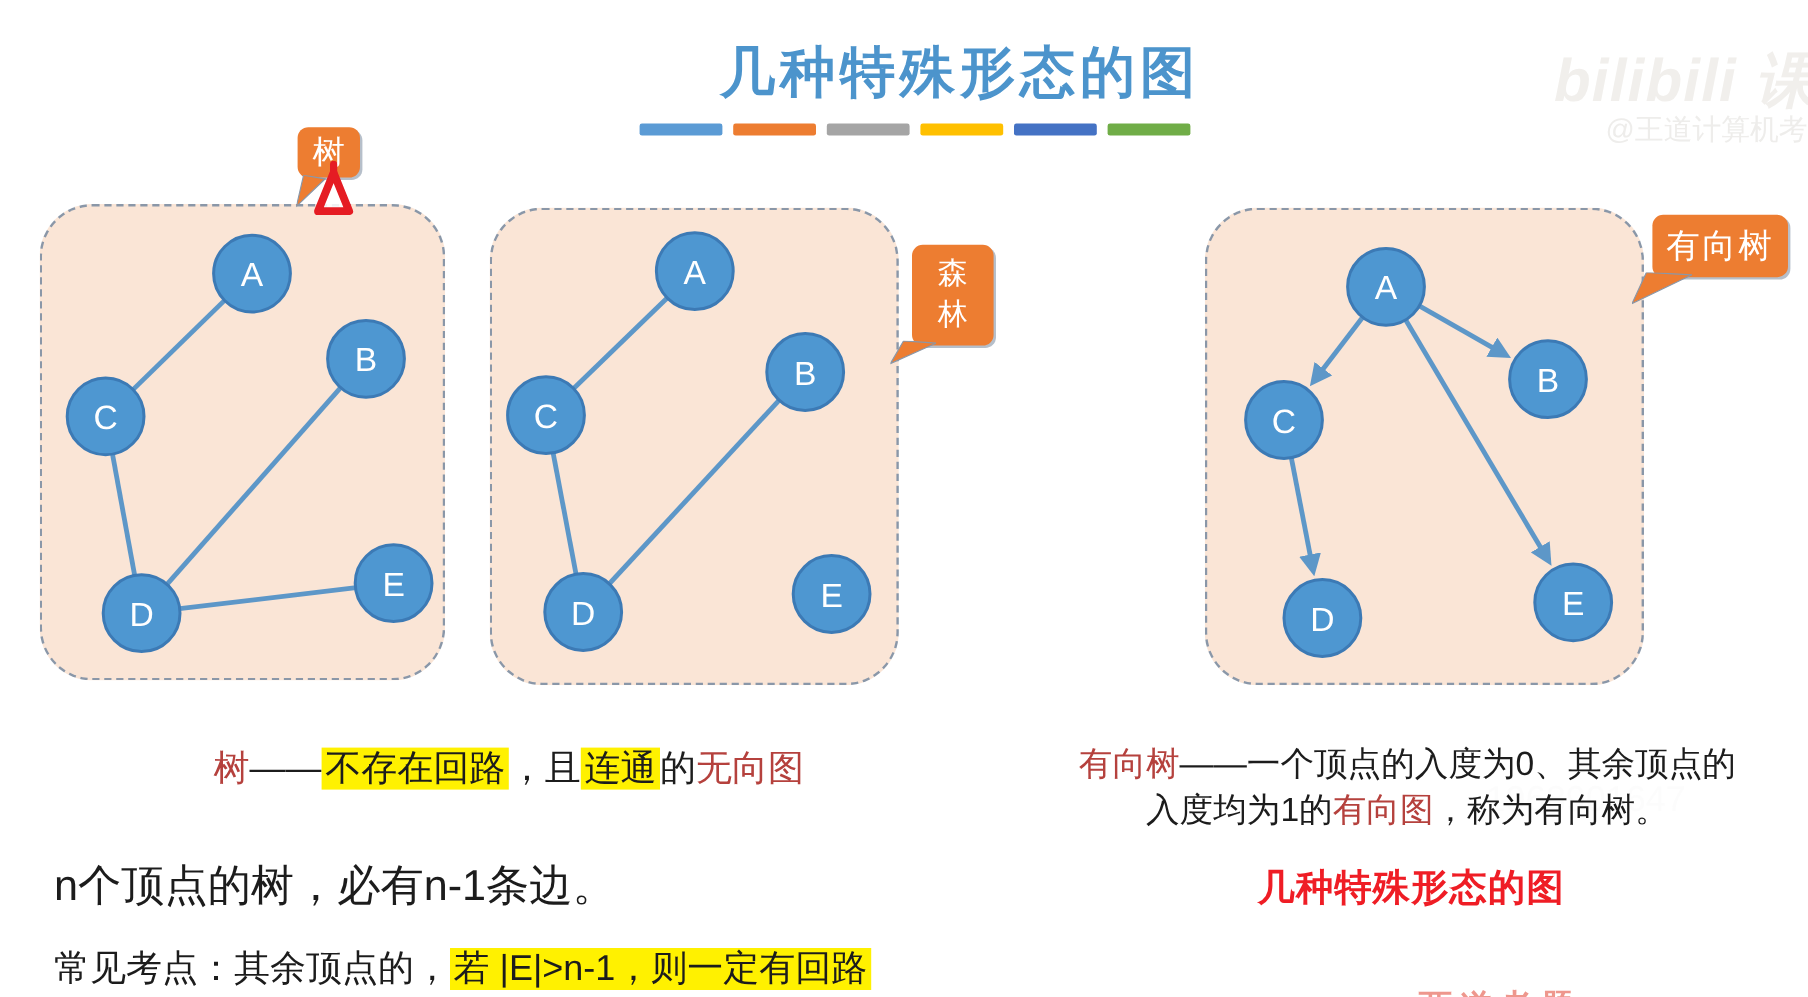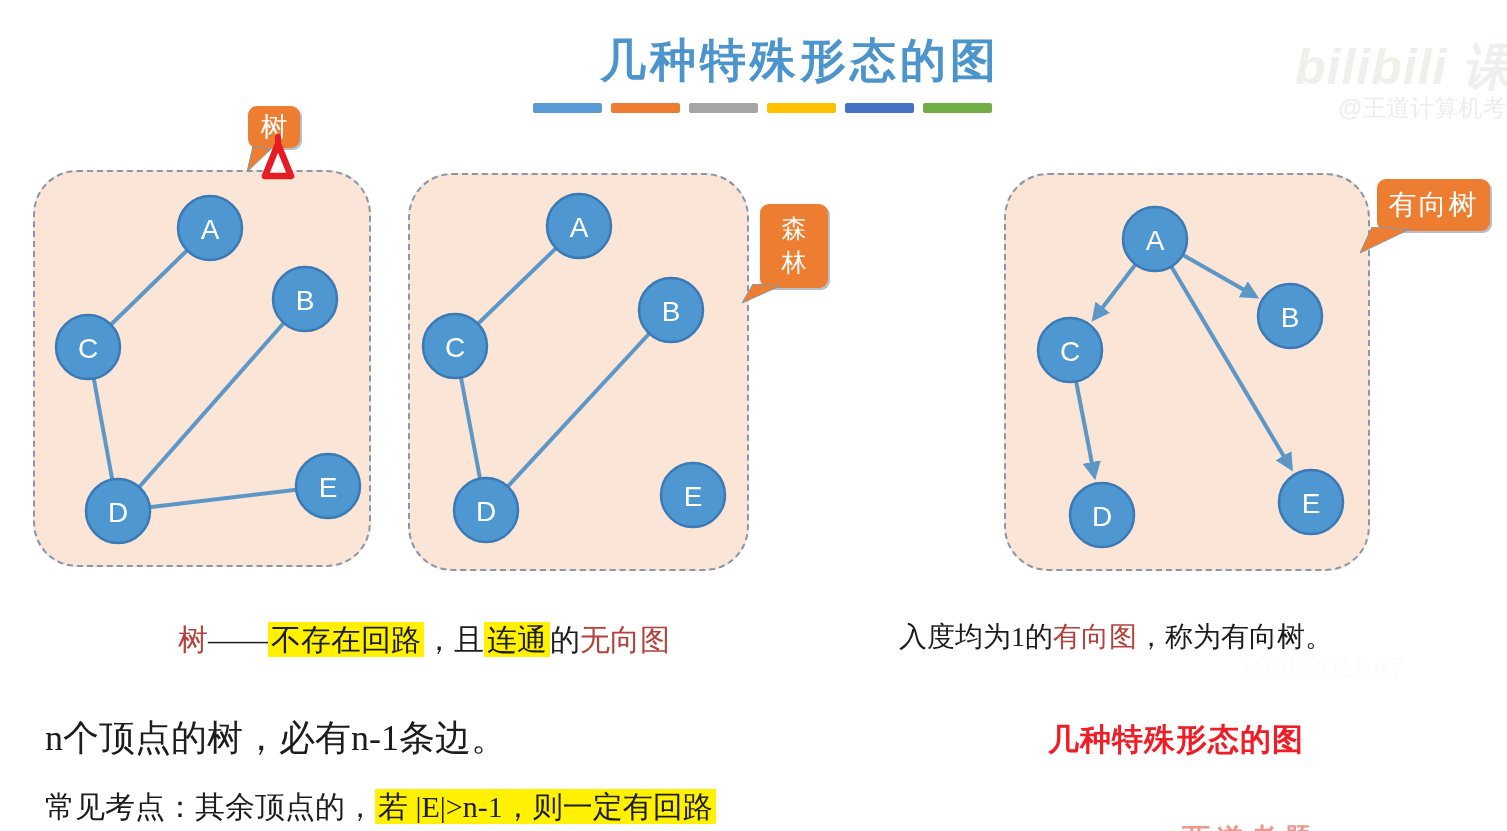--- a/index.html
+++ b/index.html
@@ -40,21 +40,21 @@
     font-family:"Liberation Serif","DejaVu Serif",serif;
     box-shadow:2px 2px 0 rgba(122,138,158,.55);
     text-align:center;
   }
   #callout-tree{left:248px;top:106px;width:52px;height:42px;font-size:27px;}
   #callout-forest{left:760px;top:204px;width:68px;height:84px;font-size:25px;line-height:34px;padding:0;}
   #callout-forest span{display:block;width:30px;word-break:break-all;margin:0 auto;}
   #callout-directed{left:1377px;top:179px;width:113px;height:52px;font-size:28px;letter-spacing:2px;}
   .tail{position:absolute;}
   
-  .serif{font-family:Liberation Serif, serif;color:var(--ink);text-align:center;}
+  .serif{font-family:Liberation Sans, sans-serif;color:var(--ink);text-align:center;}
   .redterm{color:var(--dark-red);}
   .hl{background:var(--highlight-yellow);padding:1px 3px;}
   #tree-def{left:178px;top:620px;font-size:30px;white-space:nowrap;}
   #tree-prop{left:45px;top:714px;font-size:36px;white-space:nowrap;}
   #exam-line{left:45px;top:787px;font-size:30px;white-space:nowrap;}
   #dir-def{left:899px;top:618px;font-size:28px;line-height:38px;white-space:nowrap;}
   #dir-warning{
     left:1048px;top:719px;font-size:31px;font-weight:900;
     color:var(--bright-red);letter-spacing:1px;white-space:nowrap;
     font-family:"Liberation Sans",sans-serif;
@@ -179,19 +179,22 @@
 </div>
 
 <div class="abs serif" id="tree-prop">n个顶点的树，必有n-1条边。</div>
 
 <div class="abs serif" id="exam-line">
   <span>常见考点：其余顶点的，</span><span class="hl">若 |E|&gt;n-1，则一定有回路</span>
 </div>
 
 <div class="abs serif" id="dir-def">
   <div>
+    <span class="redterm">有向树</span><span>——一个顶点的入度为0、其余顶点的</span>
+  </div>
+  <div>
     <span>入度均为1的</span><span class="redterm">有向图</span><span>，称为有向树。</span>
   </div>
 </div>
 
 <div class="abs" id="dir-warning">几种特殊形态的图</div>
 
 <div class="abs" id="bottom-cut">两道考题</div>
 
 </body></html>

